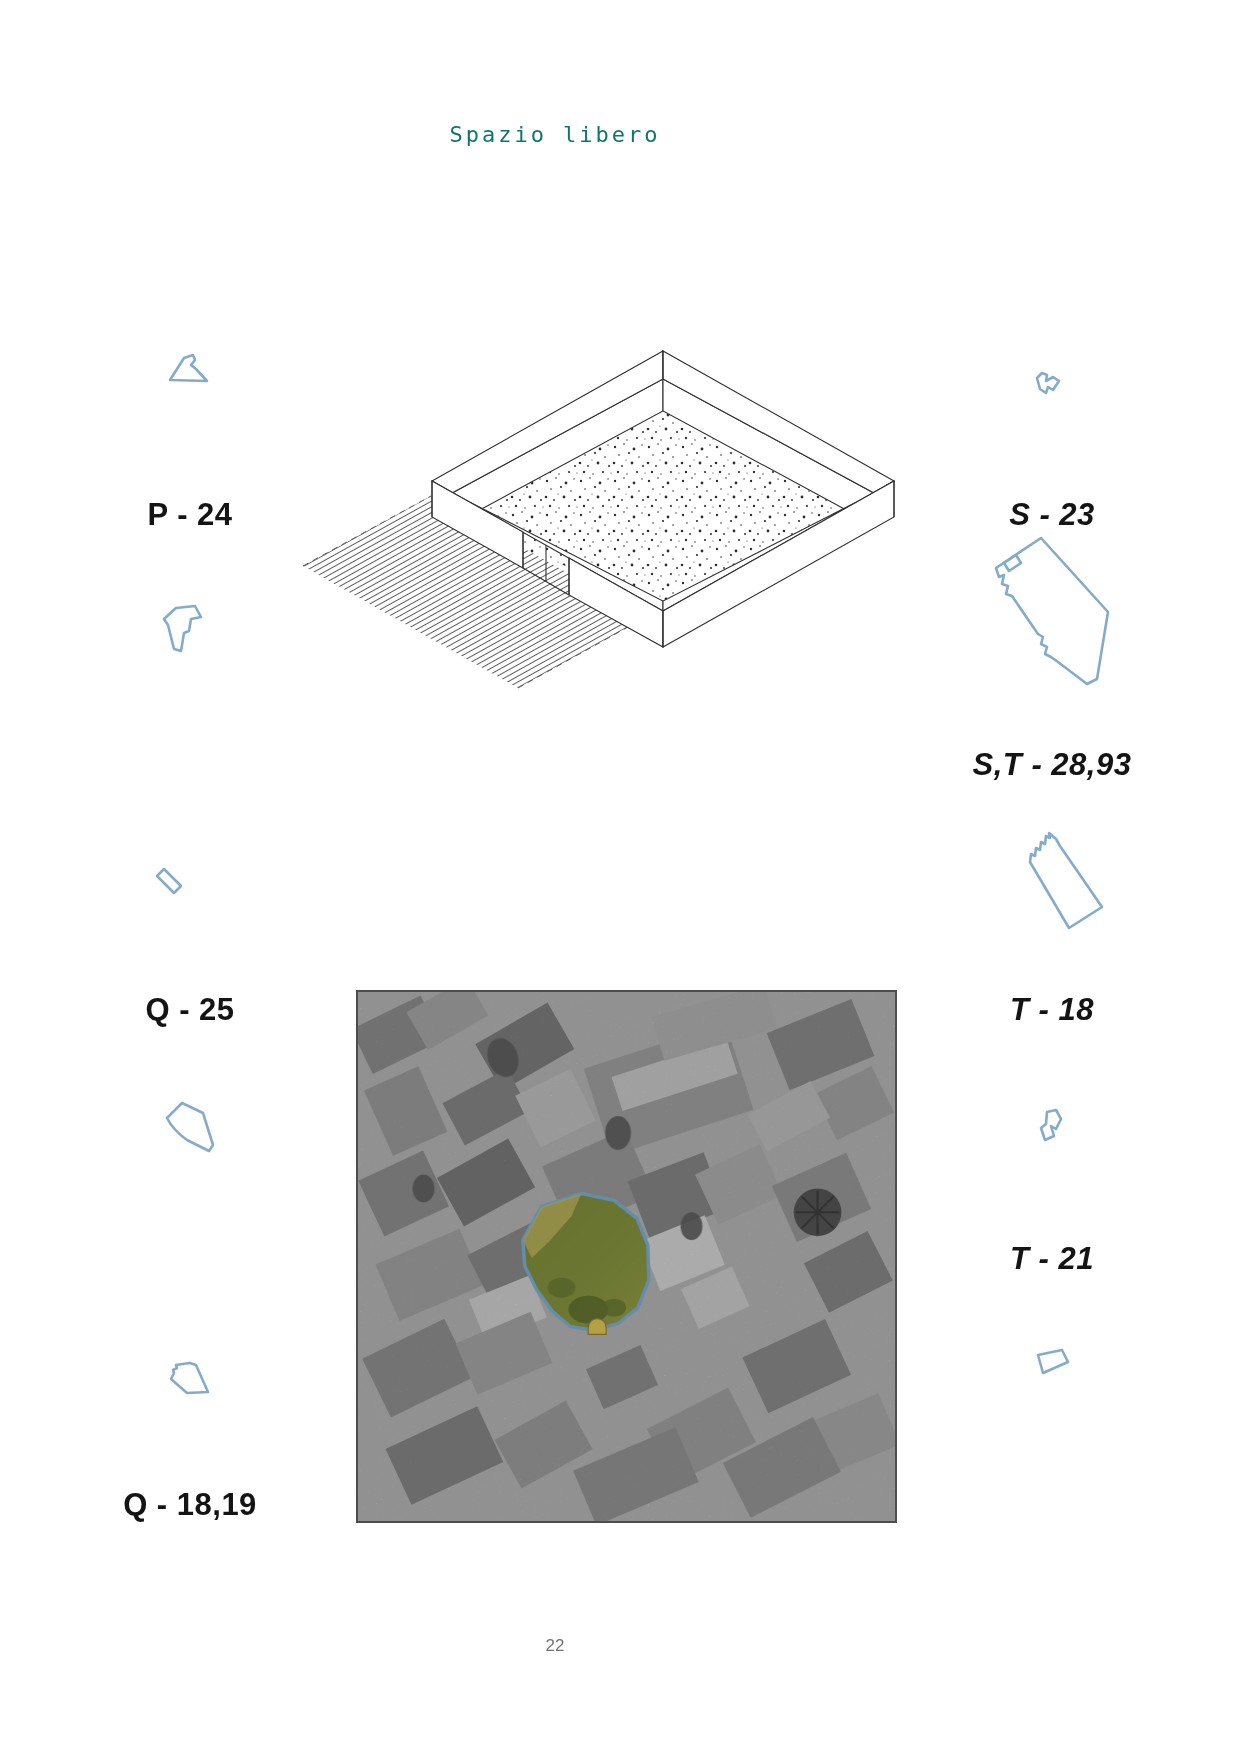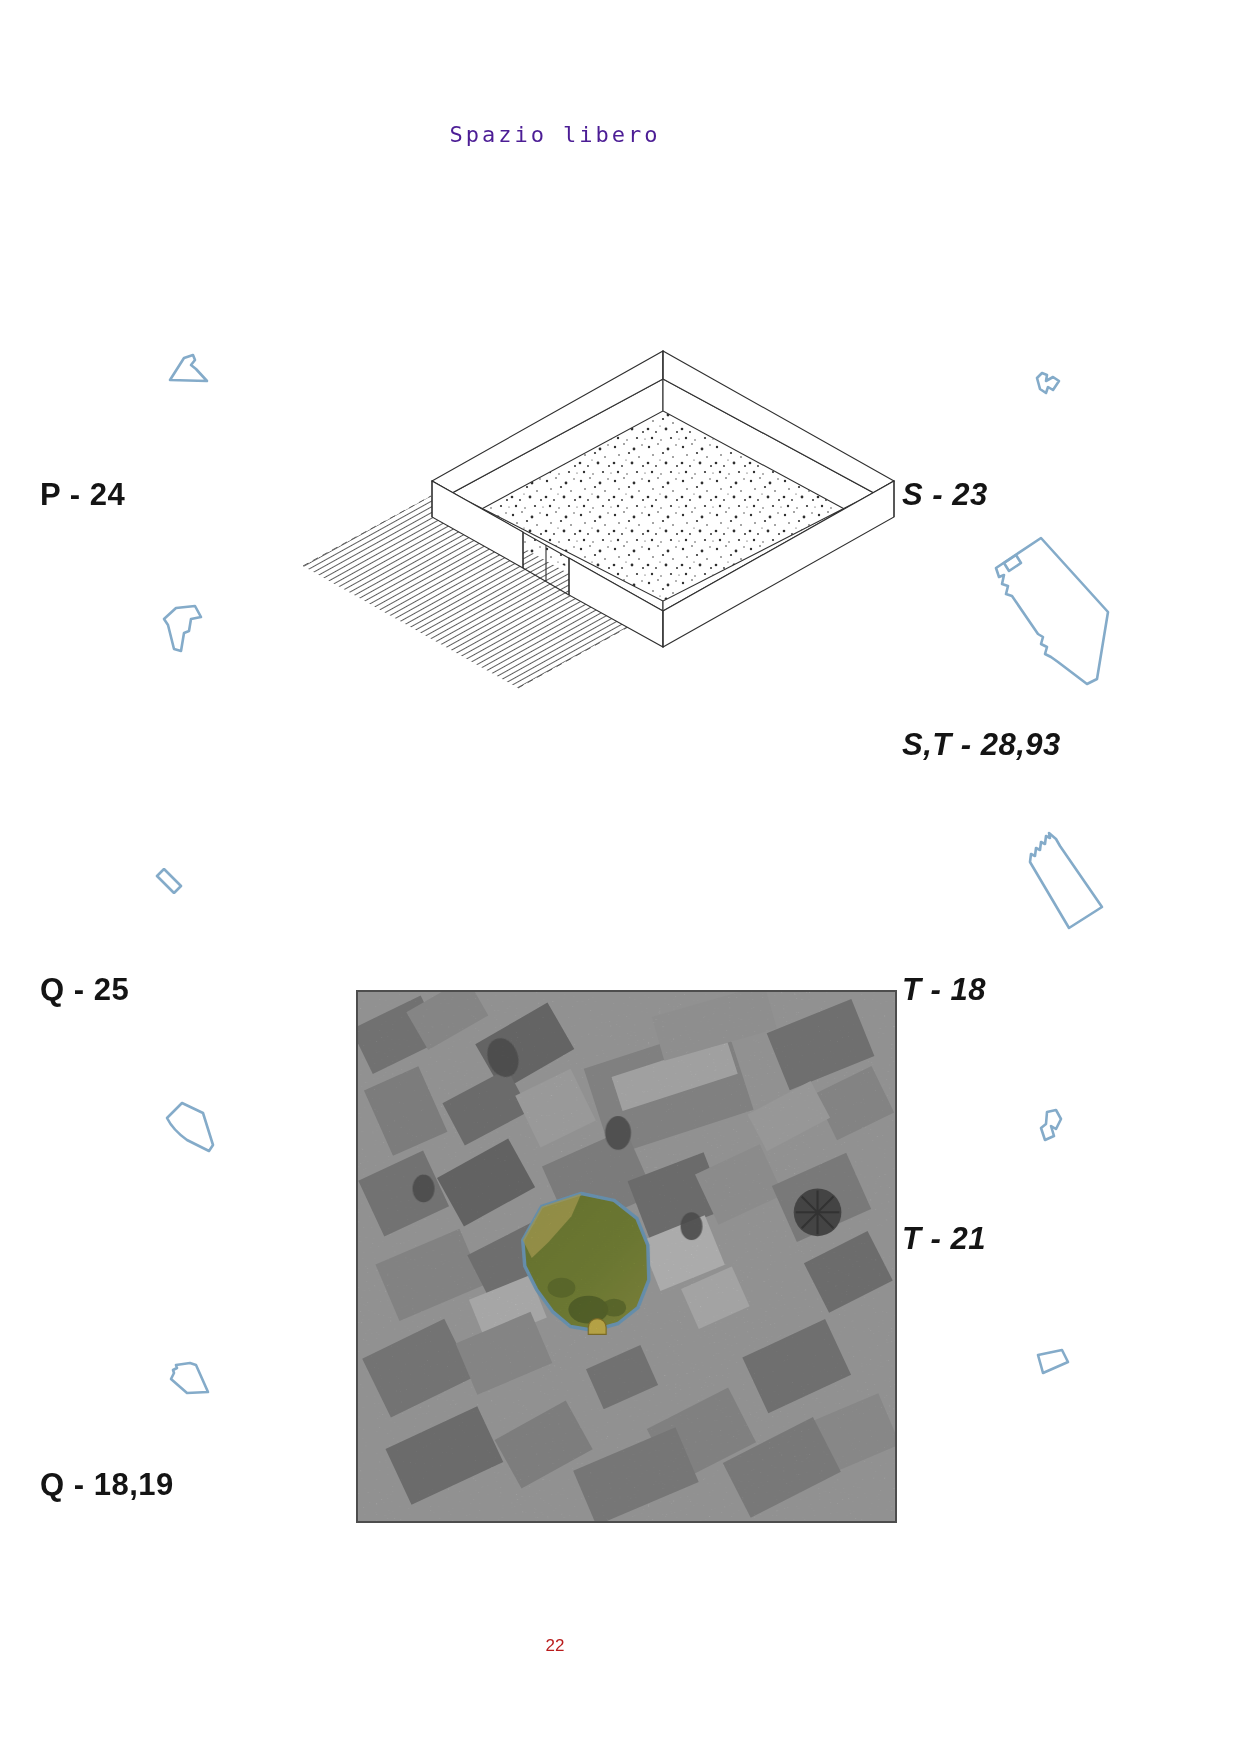--- a/index.html
+++ b/index.html
@@ -8,45 +8,46 @@
     width:1240px;height:1753px;
     background:#ffffff;
     font-family:"Liberation Sans",sans-serif;
     overflow:hidden;
   }
   .title{
     position:absolute;top:122px;left:0;width:1110px;
     text-align:center;
     font-family:"DejaVu Sans Mono",monospace;
     font-size:22px;letter-spacing:3px;
-    color:#4c1d95;
+    color:#0f766e;
   }
   .plabel{
     position:absolute;width:300px;
-    text-align:left;
+    text-align:center;
     font-weight:bold;font-size:31px;letter-spacing:0.5px;
     color:var(--label-text,#141414);
+    margin-top:20px;
   }
   .plabel.colL{left:40px;}
   .plabel.colR{left:902px;font-style:italic;}
   .shape{position:absolute;}
   .outline{
     fill:none;
     stroke:var(--parcel-outline,#84abc9);
     stroke-width:2.6;
     stroke-linejoin:round;stroke-linecap:round;
   }
   .iso{position:absolute;left:290px;top:340px;}
   .iso .ln{stroke:#2f2f2f;stroke-width:1.1;fill:none;}
   .iso .face{fill:#ffffff;stroke:#2f2f2f;stroke-width:1.1;}
   .iso .dash{stroke:#5a5a5a;stroke-width:1;fill:none;stroke-dasharray:6 5;}
   .photo{position:absolute;left:356px;top:990px;border:2px solid #4d4d4d;box-sizing:border-box;}
   .pagenum{
     position:absolute;top:1636px;left:0;width:1110px;
-    text-align:center;font-size:17px;color:#b91c1c;
+    text-align:center;font-size:17px;color:#737373;
   }
 </style>
 </head>
 <body>
 
 <div class="page">
 
   <div class="title">Spazio libero</div>
 
   <svg class="iso" width="620" height="360" viewBox="290 340 620 360">

